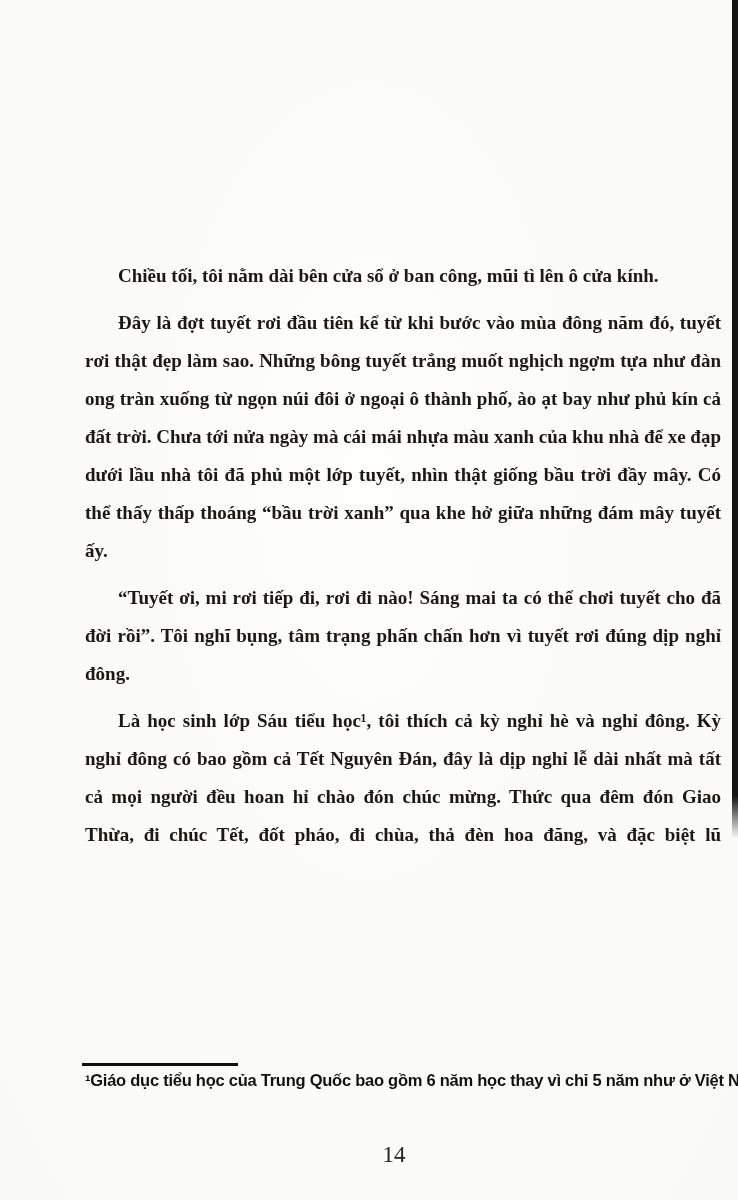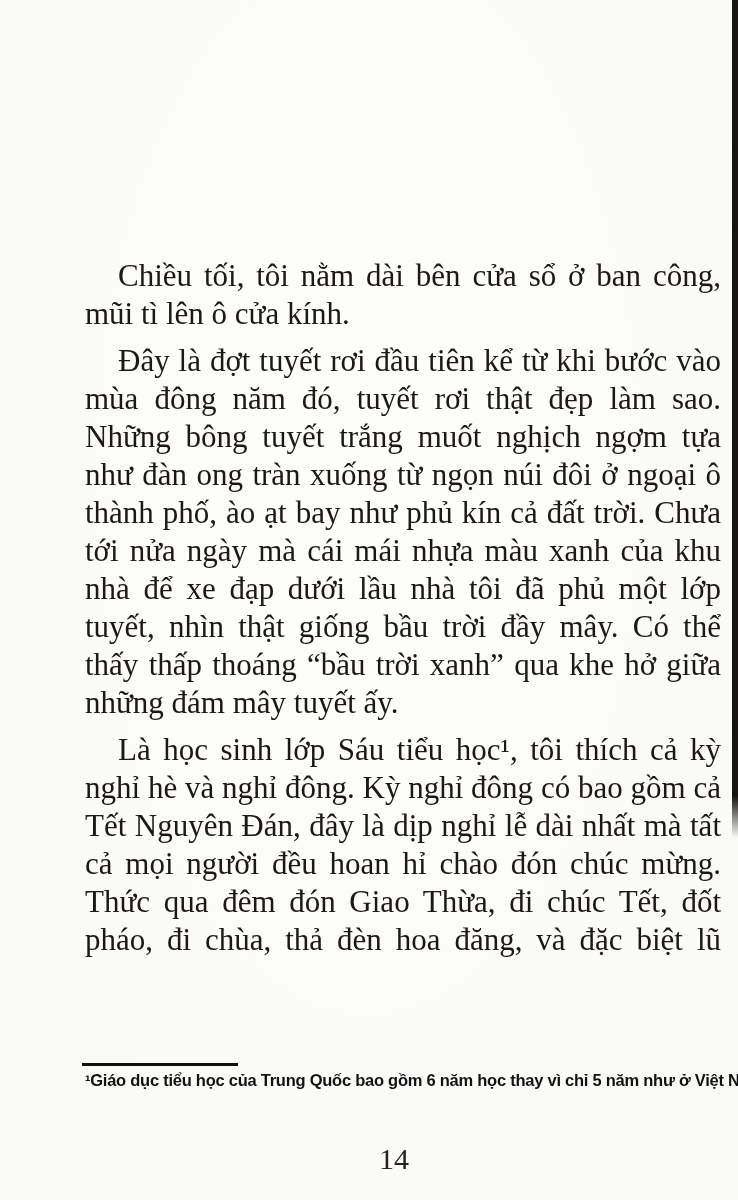--- a/index.html
+++ b/index.html
@@ -17,24 +17,24 @@
     background:
       radial-gradient(ellipse at 50% 40%, rgba(255,255,255,0.6), rgba(240,239,235,0.25)),
       #fcfcfa;
   }
   .body-text {
     position: absolute;
     left: 85px;
     top: 257px;
     width: 636px;
     color: #1c1813;
-    font-size: 31px;
+    font-size: 19px;
     line-height: 38px;
     text-align: justify;
-    font-weight: 400;
+    font-weight: 700;
   }
   .body-text p {
     margin: 0 0 9px 0;
     text-indent: 33px;
   }
   .body-text p.cut-off {
     text-align-last: justify;
     margin-bottom: 10px;
   }
   .footnote-rule {
@@ -57,40 +57,41 @@
     color: #121212;
     white-space: nowrap;
   }
   .page-number {
     position: absolute;
     left: 0;
     top: 1142px;
     width: 100%;
     text-align: center;
     text-indent: 50px;
-    font-size: 30px;
+    font-size: 23px;
     color: #26231f;
   }
   .scan-edge {
     position: absolute;
     top: 0;
     right: 0;
     width: 6px;
     height: 838px;
     background: linear-gradient(#161514 0%, #161514 95%, rgba(22,21,20,0) 100%);
   }
 </style>
 </head>
 <body>
 
 <div class="page">
 
   <div class="body-text">
     <p>Chiều tối, tôi nằm dài bên cửa sổ ở ban công, mũi tì lên ô cửa kính.</p>
     <p>Đây là đợt tuyết rơi đầu tiên kể từ khi bước vào mùa đông năm đó, tuyết rơi thật đẹp làm sao. Những bông tuyết trắng muốt nghịch ngợm tựa như đàn ong tràn xuống từ ngọn núi đôi ở ngoại ô thành phố, ào ạt bay như phủ kín cả đất trời. Chưa tới nửa ngày mà cái mái nhựa màu xanh của khu nhà để xe đạp dưới lầu nhà tôi đã phủ một lớp tuyết, nhìn thật giống bầu trời đầy mây. Có thể thấy thấp thoáng “bầu trời xanh” qua khe hở giữa những đám mây tuyết ấy.</p>
+    <p>“Tuyết ơi, mi rơi tiếp đi, rơi đi nào! Sáng mai ta có thể chơi tuyết cho đã đời rồi”. Tôi nghĩ bụng, tâm trạng phấn chấn hơn vì tuyết rơi đúng dịp nghỉ đông.</p>
     <p class="cut-off">Là học sinh lớp Sáu tiểu học¹, tôi thích cả kỳ nghỉ hè và nghỉ đông. Kỳ nghỉ đông có bao gồm cả Tết Nguyên Đán, đây là dịp nghỉ lễ dài nhất mà tất cả mọi người đều hoan hỉ chào đón chúc mừng. Thức qua đêm đón Giao Thừa, đi chúc Tết, đốt pháo, đi chùa, thả đèn hoa đăng, và đặc biệt lũ</p>
   </div>
 
   <div class="footnote-rule"></div>
 
   <div class="footnote">¹Giáo dục tiểu học của Trung Quốc bao gồm 6 năm học thay vì chỉ 5 năm như ở Việt Nam.</div>
 
   <div class="page-number">14</div>
 
   <div class="scan-edge"></div>

